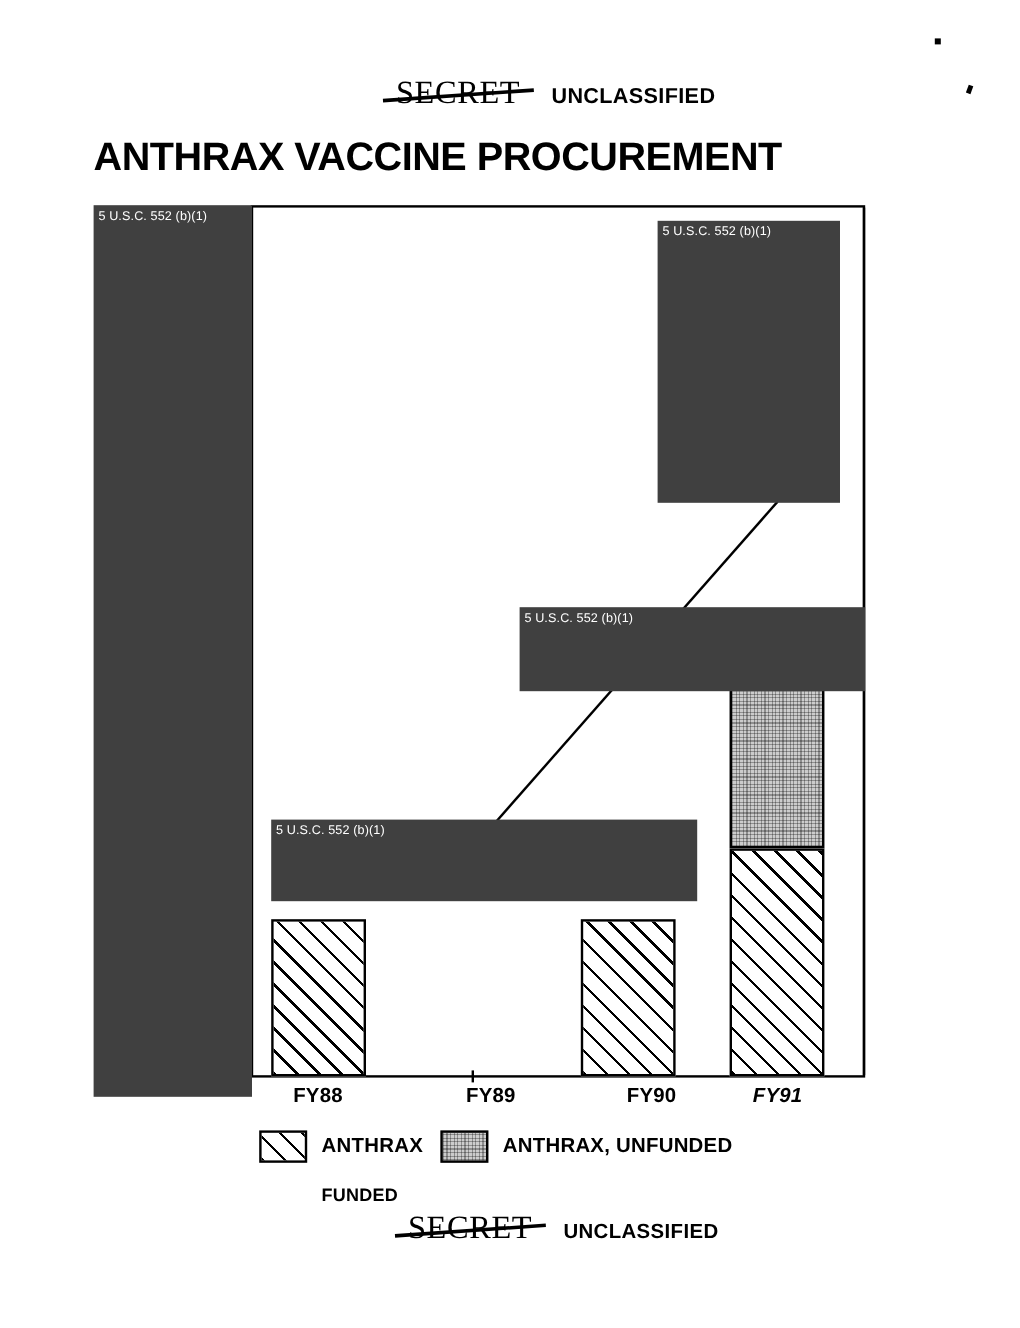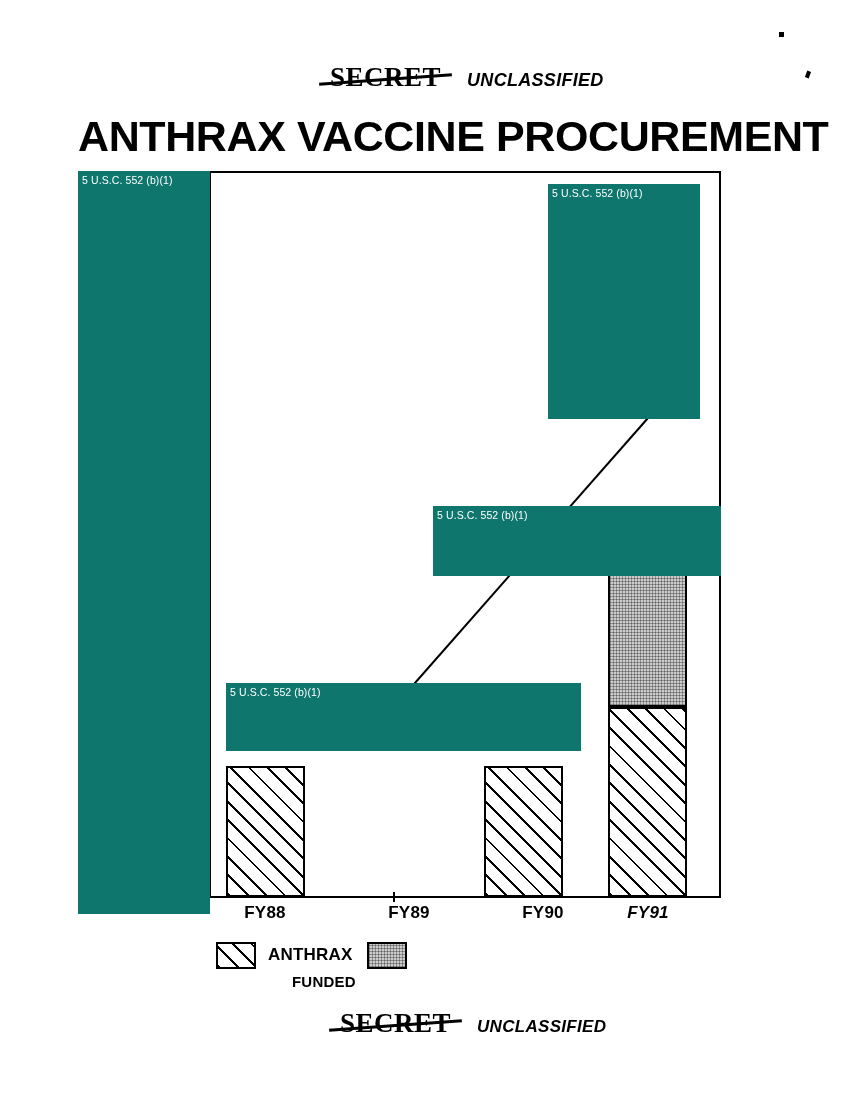--- a/index.html
+++ b/index.html
@@ -22,50 +22,49 @@
     display: flex;
     align-items: baseline;
     gap: 26px;
   }
   .banner-top { left: 330px; top: 62px; }
   .banner-bottom { left: 340px; top: 1008px; }
 
   .secret {
     position: relative;
     font-family: "Liberation Serif", serif;
-    font-weight: bold;
+    font-weight: normal;
     font-size: 27px;
     letter-spacing: 0.5px;
     color: #000;
   }
   .secret::after {
     content: "";
     position: absolute;
     left: -11px;
     right: -11px;
     top: 52%;
     height: 3px;
     background: #000;
     transform: rotate(-4deg);
   }
   .unclass {
     font-family: "Liberation Sans", sans-serif;
     font-weight: bold;
     font-size: 18px;
     letter-spacing: 0.3px;
-    font-style: italic;
   }
   .banner-bottom .unclass { font-size: 17px; }
 
   
   .title {
     position: absolute;
     left: 78px;
     top: 112px;
-    font-size: 43px;
+    font-size: 33px;
     font-weight: bold;
     letter-spacing: -0.4px;
     white-space: nowrap;
   }
 
   
   #plot {
     position: absolute;
     left: 209px;
     top: 171px;
@@ -105,21 +104,21 @@
   .bar-unfunded {
     background-color: #cccccc;
     background-image:
       repeating-linear-gradient(0deg, rgba(0,0,0,0.30) 0 1px, transparent 1px 3px),
       repeating-linear-gradient(90deg, rgba(0,0,0,0.30) 0 1px, transparent 1px 3px);
   }
 
   
   .redaction {
     position: absolute;
-    background: #0f766e;
+    background: #404040;
     color: #ffffff;
     font-size: 10.5px;
     font-family: "Liberation Sans", sans-serif;
     padding: 3px 0 0 4px;
     box-sizing: border-box;
     white-space: nowrap;
     letter-spacing: 0.1px;
   }
 
   
@@ -221,21 +220,22 @@
 <div class="tick" style="left:393px; top:892px;"></div>
 
 <div class="xlabel" style="left:220px;">FY88</div>
 <div class="xlabel" style="left:364px;">FY89</div>
 <div class="xlabel" style="left:498px;">FY90</div>
 <div class="xlabel" style="left:603px;font-style:italic;">FY91</div>
 
 <div id="legend">
   <div class="legend-swatch bar-funded" style="left:6px; top:2px;"></div>
   <span class="legend-text" style="left:58px; top:5px;">ANTHRAX</span>
-  <span class="legend-sub" style="left:58px; top:33px;margin-left:24px;">FUNDED</span>
+  <span class="legend-sub" style="left:58px; top:48px;">FUNDED</span>
 
   <div class="legend-swatch bar-unfunded" style="left:157px; top:2px;"></div>
+  <span class="legend-text" style="left:209px; top:5px;">ANTHRAX, UNFUNDED</span>
 </div>
 
 <div class="banner banner-bottom">
   <span class="secret">SECRET</span>
   <span class="unclass">UNCLASSIFIED</span>
 </div>
 
 </body></html>

